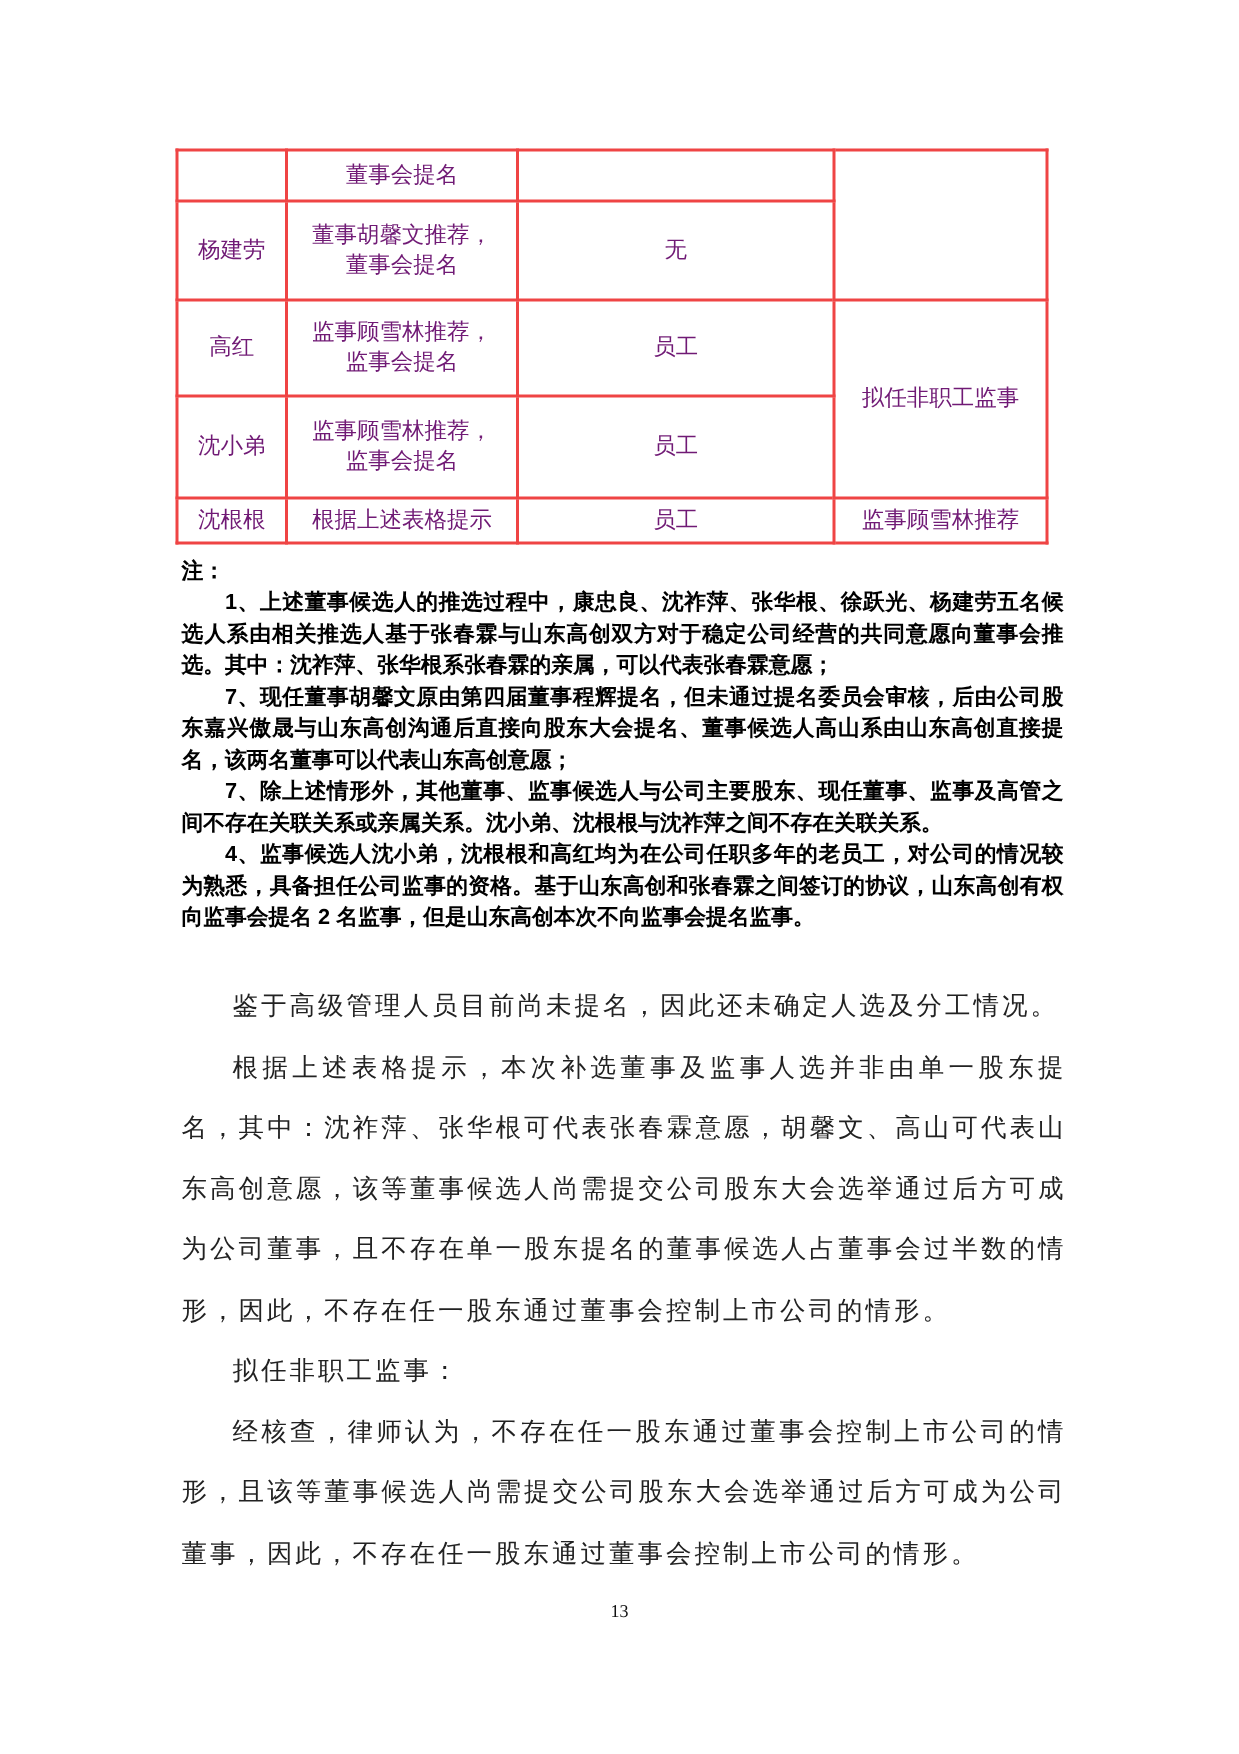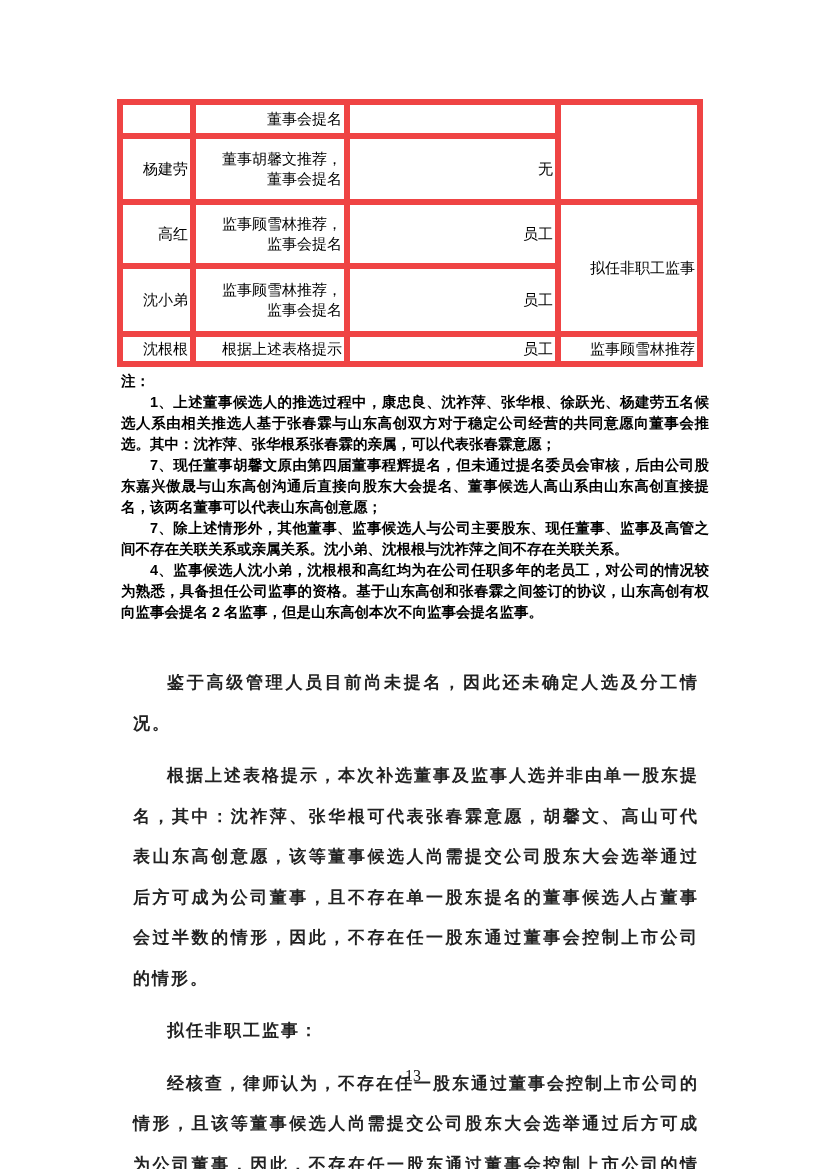--- a/index.html
+++ b/index.html
@@ -19,27 +19,27 @@
   }
 
   
   table.cand {
     position: absolute; left: 117px; top: 99px;
     width: 580px;
     border-collapse: collapse;
     table-layout: fixed;
   }
   table.cand td {
-    border: 6px solid #ef4444;
+    border: 2px solid #ef4444;
     padding: 0 2px;
-    text-align: right;
+    text-align: center;
     vertical-align: middle;
     font-family: "Liberation Serif", serif;
     font-size: 15px;
-    color: #000000;
+    color: #701a75;
     line-height: 20px;
   }
   td.twoline { line-height: 30px; }
   tr.r1 { height: 34px; }
   tr.r2 { height: 66px; }
   tr.r3 { height: 64px; }
   tr.r4 { height: 68px; }
   tr.r5 { height: 30px; }
 
   
@@ -61,29 +61,29 @@
     position: absolute; left: 121px; top: 651px;
     width: 590px;
     font-family: "Liberation Serif", serif;
     font-weight: normal;
     font-size: 17px;
     line-height: 40.5px;
     letter-spacing: 2px;
     color: #222222;
     text-align: justify;
   }
-  .body-text p { margin: 12px; text-indent: 2em; font-weight: bold; }
+  .body-text p { margin: 0; text-indent: 2em; }
 
   
   .page-number {
     position: absolute; left: 0; top: 1067px;
     width: 826px;
     text-align: center;
     font-family: "Liberation Serif", serif;
-    font-size: 16px;
+    font-size: 12px;
     color: #111111;
   }
 </style>
 </head>
 <body>
 
 <div class="page">
 
   <table class="cand">
     <colgroup>

